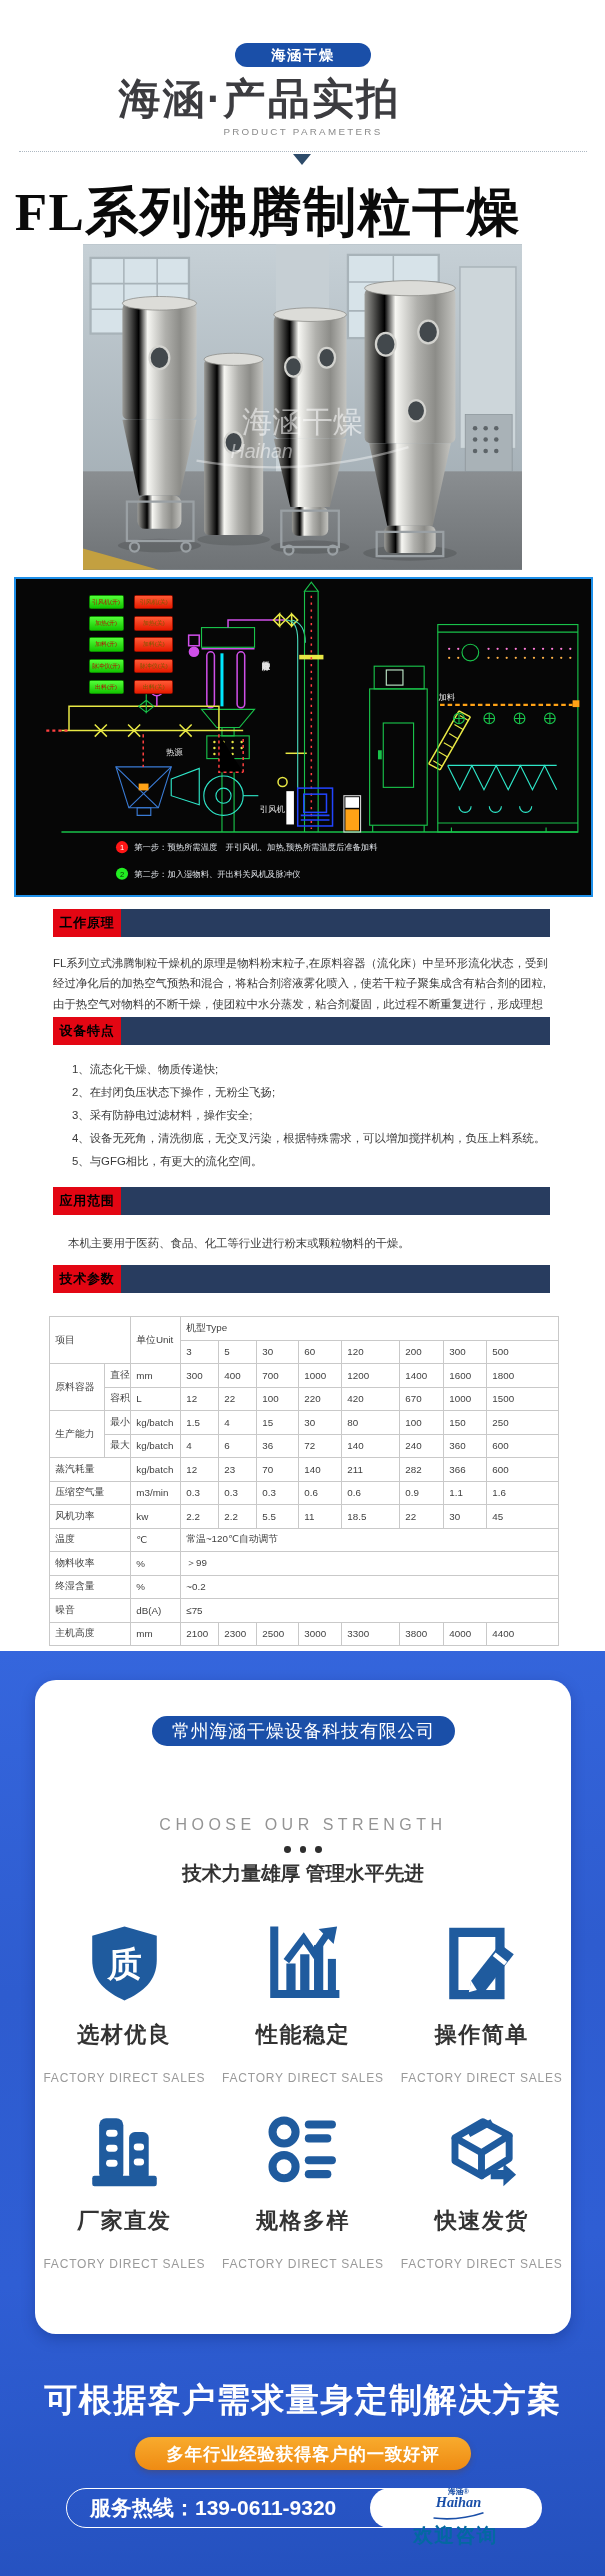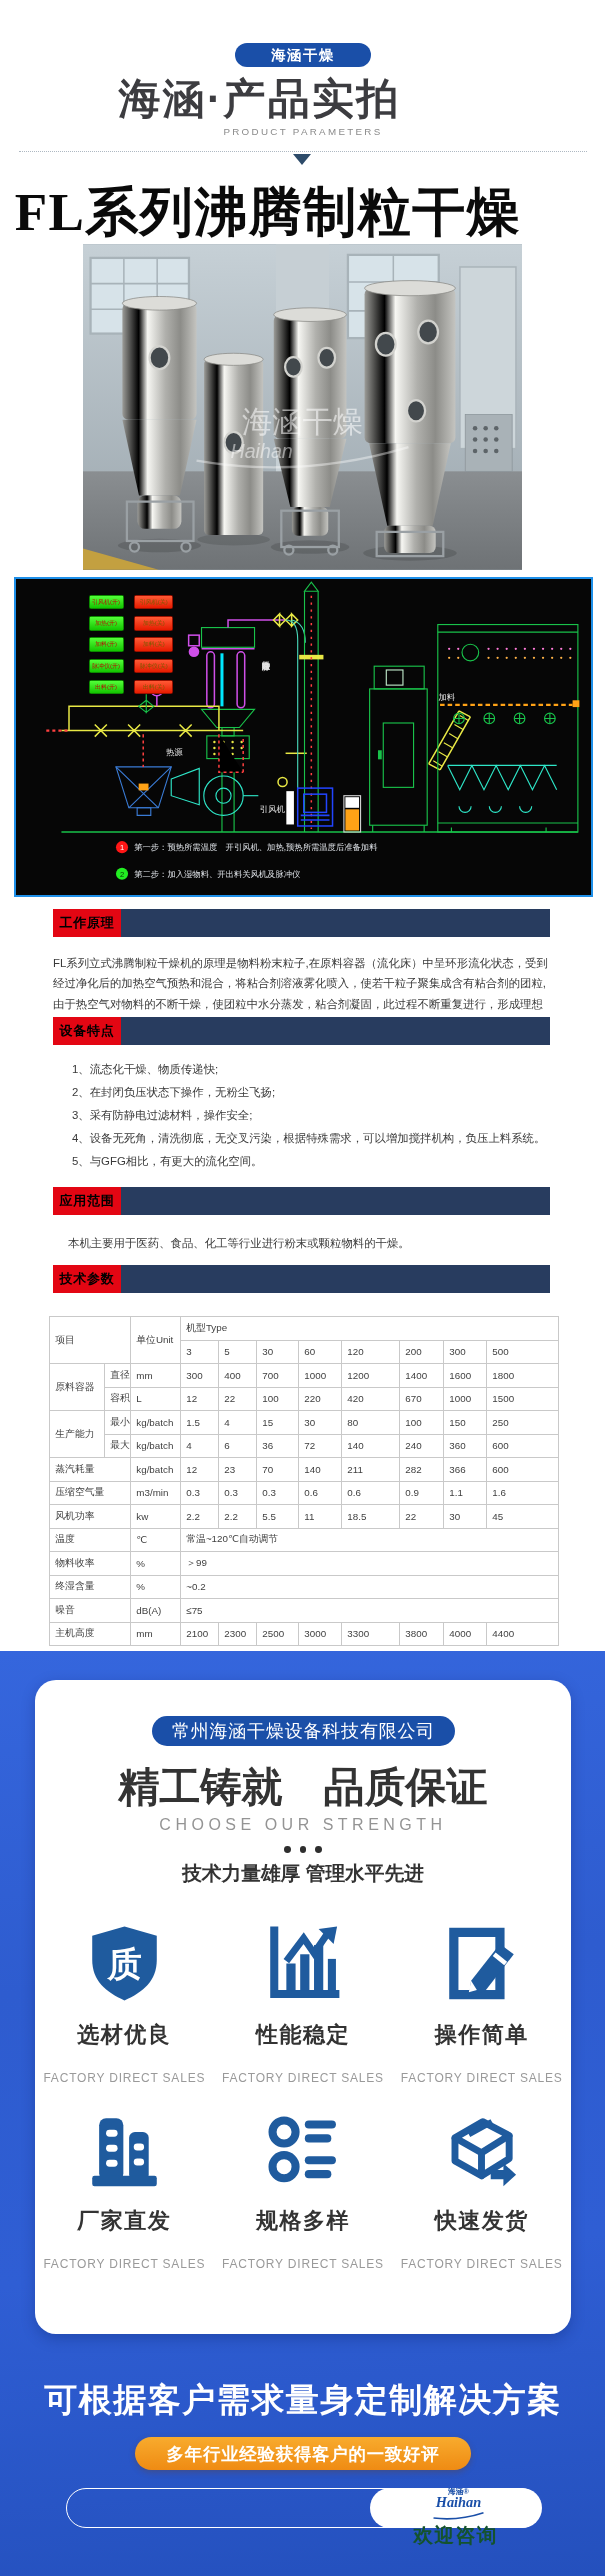--- a/index.html
+++ b/index.html
@@ -70,21 +70,21 @@
     background:linear-gradient(180deg,#f8ab2d,#ef8b13);color:#fff;font-size:17.4px;font-weight:bold;
     display:flex;align-items:center;justify-content:center;letter-spacing:0.8px;box-shadow:0 2.3px 6px rgba(120,60,0,.3);}
   .hotline-bar{position:absolute;left:66px;top:837px;width:475px;height:40px;border:1.5px solid #fff;border-radius:20.4px;
     display:flex;align-items:center;}
   .hotline-text{color:#fff;font-size:21px;font-weight:bold;margin-left:23px;white-space:nowrap;}
   .cta-white{position:absolute;right:-1.5px;top:-1.5px;height:40px;width:172px;background:#fff;border-radius:20.4px;
     display:flex;align-items:center;justify-content:flex-start;flex-direction:column;}
   .logo{width:64px;text-align:center;line-height:1;margin-left:6px;}
   .logo .l1{font-size:7.6px;color:#1a4fa8;font-weight:bold;}
   .logo .l2{font-size:14.4px;color:#1a4fa8;font-weight:bold;font-style:italic;font-family:"Liberation Serif",serif;}
-  .cta-text{font-size:19.7px;font-weight:bold;color:#14532d;letter-spacing:1.5px;}
+  .cta-text{font-size:19.7px;font-weight:bold;color:#0369a1;letter-spacing:1.5px;}
 </style>
 </head>
 <body>
 
 <div id="page">
 
   <div class="brand-pill">海涵干燥</div>
   <div class="page-title">海涵·产品实拍</div>
   <div class="page-subtitle">PRODUCT PARAMETERS</div>
   <div class="dotted-rule"></div>
@@ -534,21 +534,20 @@
           <td>3800</td>
           <td>4000</td>
           <td>4400</td>
         </tr>
       </tbody>
   </table>
 
   <div class="blue-section">
     <div class="white-card">
       <div class="company-pill">常州海涵干燥设备科技有限公司</div>
-      <div class="strength-headline">精工铸就　品质保证</div>
       <div class="strength-subhead">CHOOSE OUR STRENGTH</div>
       <div class="dots"><span></span><span></span><span></span></div>
       <div class="strength-slogan">技术力量雄厚 管理水平先进</div>
 
       <div class="adv-grid">
         <div class="adv-item">
           <div class="adv-icon">
             <svg viewBox="0 0 72 72" fill="#1f5b9e">
               <path d="M36 4 L64 12 V33 c0 18-12 28-28 35 C20 61 8 51 8 33 V12 Z"></path>
               <text x="36" y="47" font-size="30" fill="#fff" text-anchor="middle" font-weight="bold">质</text>
@@ -633,20 +632,21 @@
         </div>
       </div>
     </div>
 
     <div class="footer-headline">
       <span class="b1">可根据客户需求</span><span class="b2">量身定制解决方案</span>
     </div>
     <div class="orange-pill">多年行业经验获得客户的一致好评</div>
 
     <div class="hotline-bar">
+      <div class="hotline-text">服务热线：139-0611-9320</div>
       <div class="cta-white">
         <div class="logo">
           <div class="l1">海涵®</div>
           <div class="l2">Haihan</div>
           <svg width="53" height="7.6" viewBox="0 0 70 10">
             <path d="M2 8 Q 35 12 68 1" stroke="#1a4fa8" stroke-width="2" fill="none"></path>
           </svg>
         </div>
         <div class="cta-text">欢迎咨询</div>
       </div>

